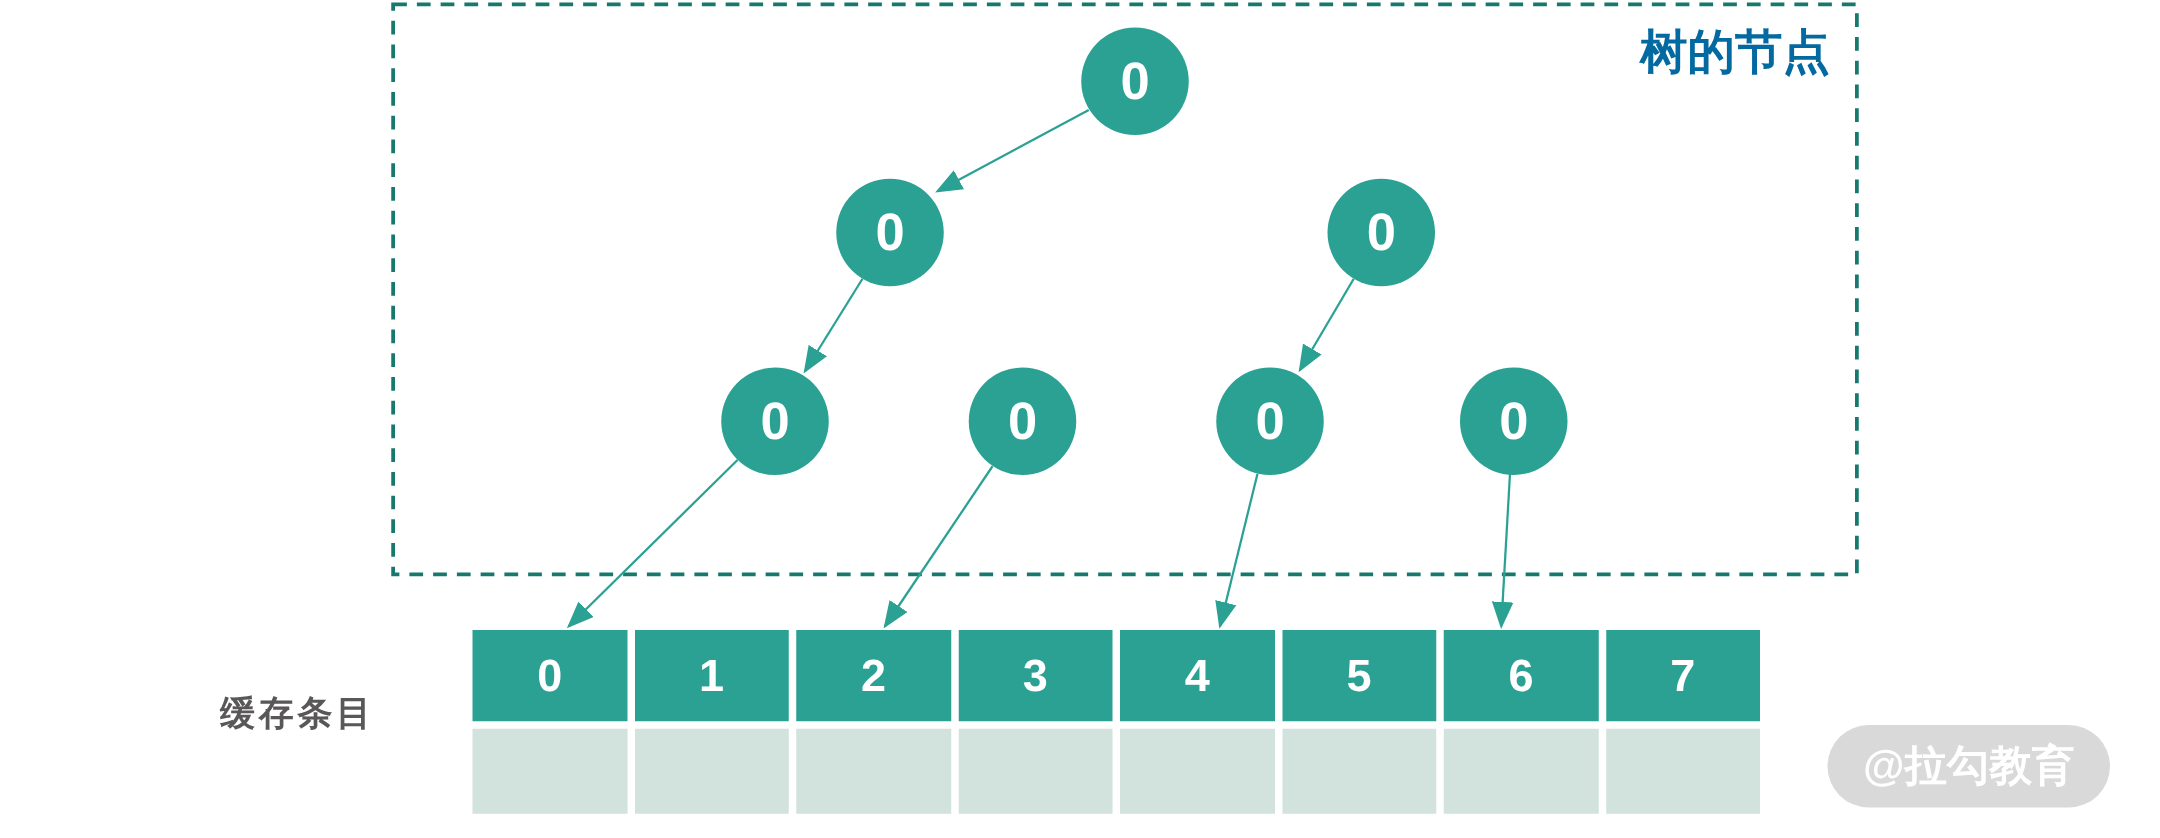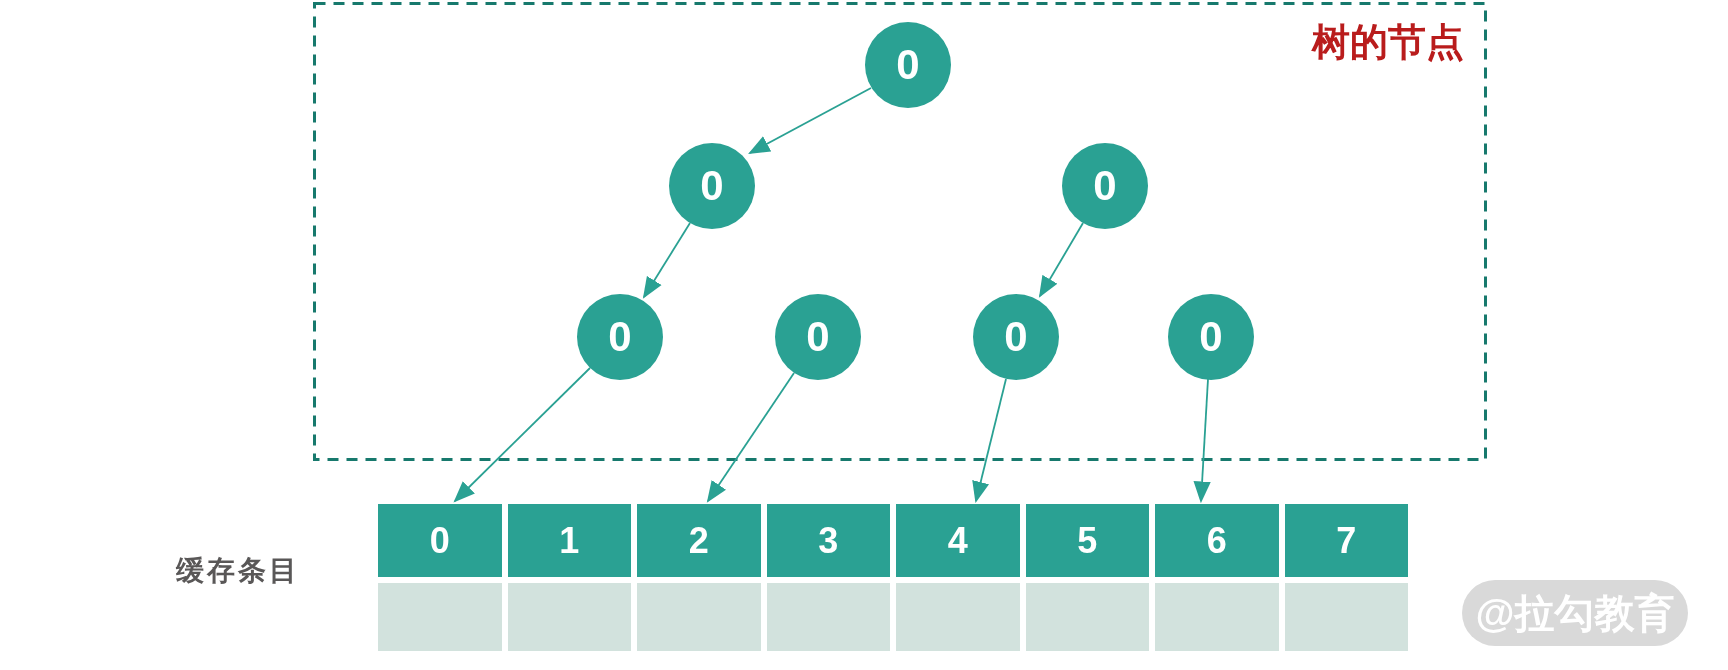--- a/index.html
+++ b/index.html
@@ -14,21 +14,21 @@
   .edges-layer {
     position: absolute;
     left: 0; top: 0;
     width: 1728px; height: 670px;
   }
   .tree-region-label {
     position: absolute;
     left: 1312px; top: 20px;
     font-size: 38px;
     font-weight: 600;
-    color: #b91c1c;
+    color: #0369a1;
     line-height: 44px;
     white-space: nowrap;
   }
   .tree-node {
     position: absolute;
     width: 86px; height: 86px;
     border-radius: 50%;
     background: #2aa193;
     display: flex;
     align-items: center;
@@ -88,21 +88,21 @@
   .watermark {
     position: absolute;
     left: 1462px; top: 580px;
     width: 226px; height: 66px;
     border-radius: 33px;
     background: #d9d9d9;
     display: flex;
     align-items: center;
     justify-content: center;
     color: #ffffff;
-    font-size: 40px;
+    font-size: 34px;
     font-weight: 600;
     white-space: nowrap;
   }
 </style>
 </head>
 <body>
 
 <div class="stage">
 
   <svg class="edges-layer" width="1728" height="670" viewBox="0 0 1728 670" xmlns="http://www.w3.org/2000/svg">

